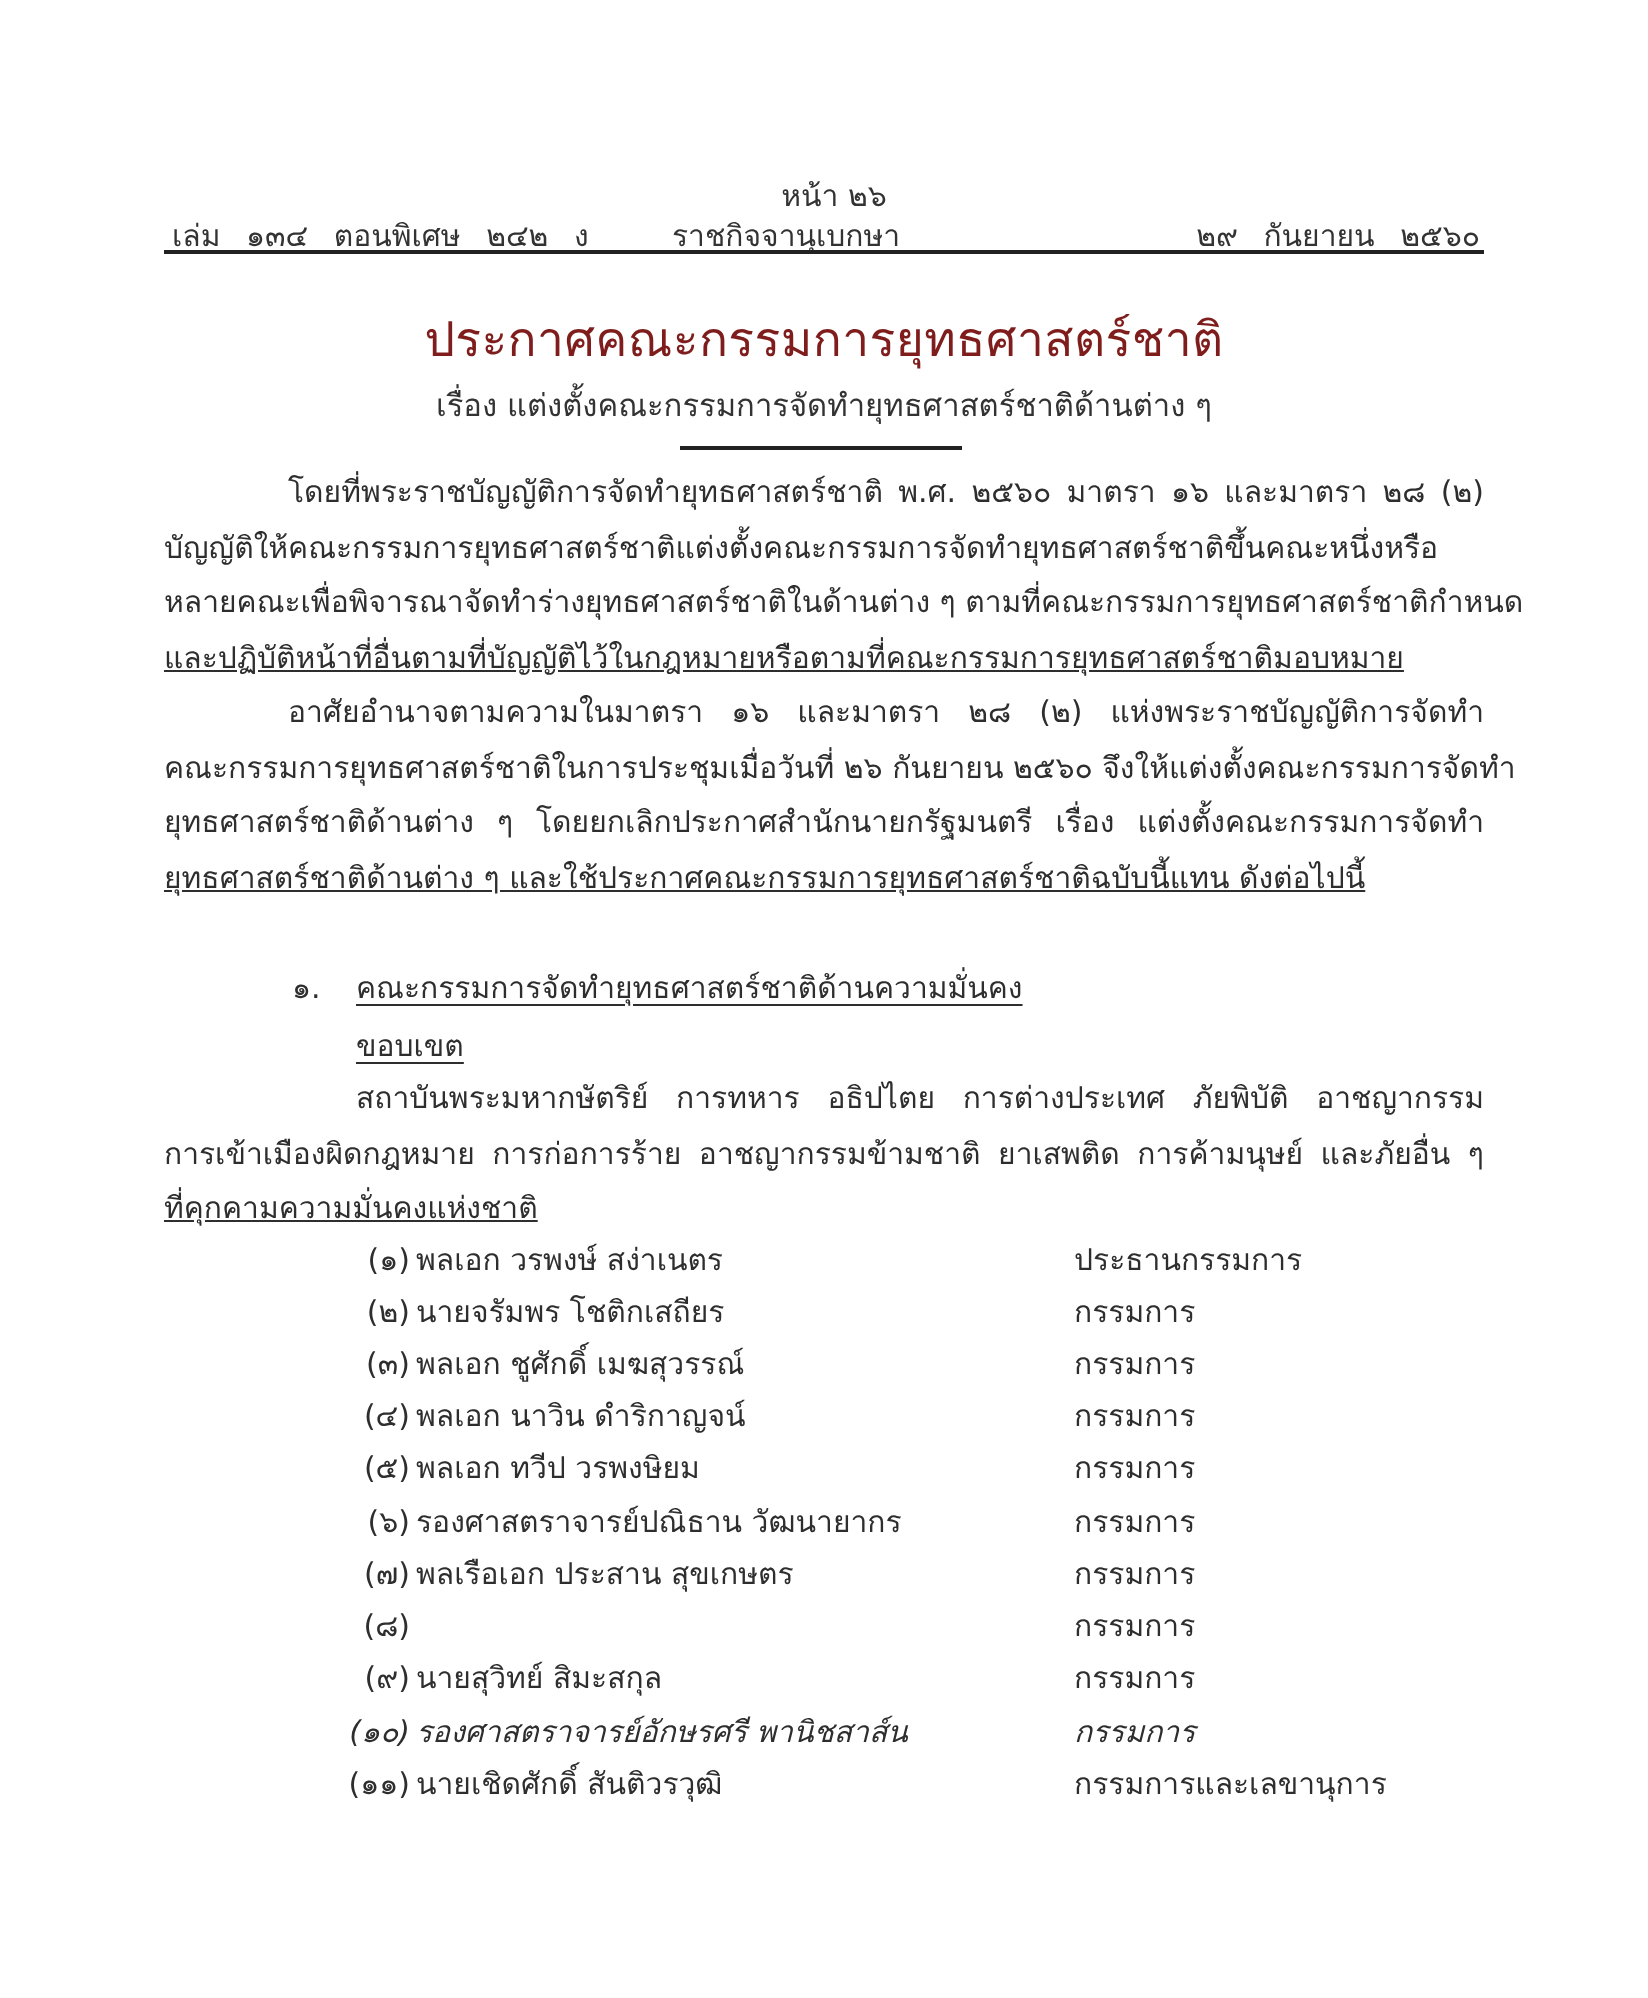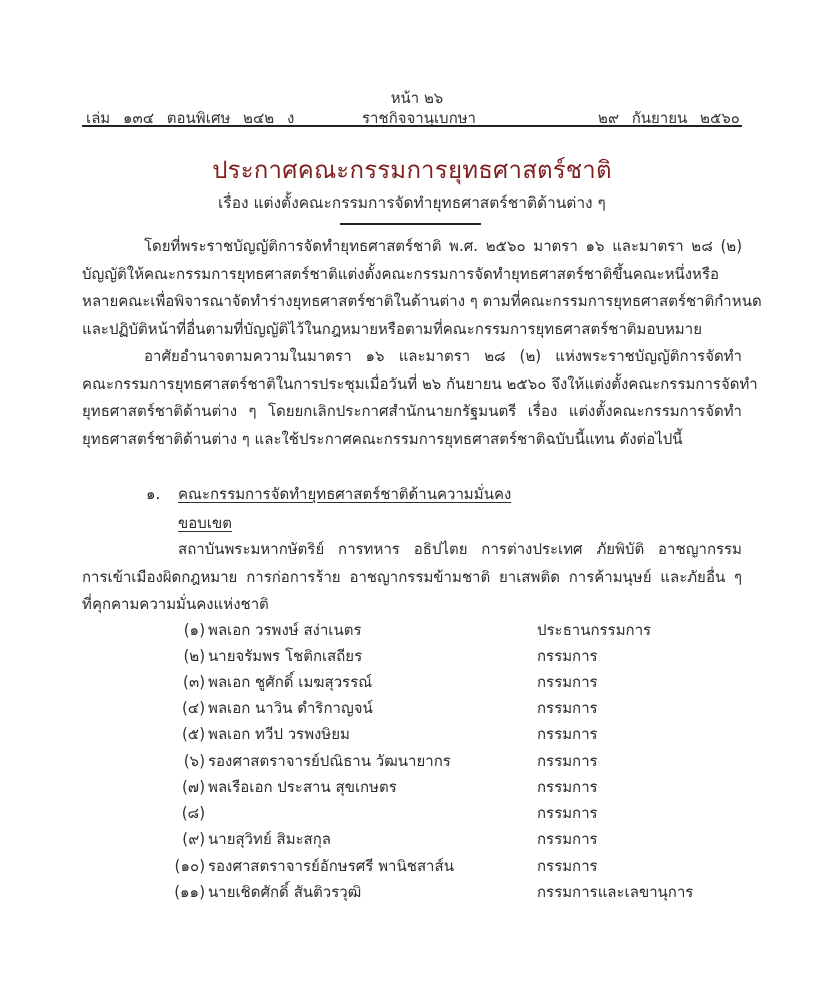--- a/index.html
+++ b/index.html
@@ -7,35 +7,35 @@
          font-family: "DejaVu Sans", "Liberation Sans", sans-serif; color: #2a2a2a; }
   .page { position: absolute; left: 0; top: 0; width: 824px; height: 999px; }
   .abs { position: absolute; white-space: nowrap; }
   .hdr { font-size: 15px; color: #333; }
   .rule { position: absolute; left: 82px; top: 125px; width: 660px; height: 2px; background: #222; }
   .title { position: absolute; left: 0; width: 824px; text-align: center; top: 150px; font-size: 24px; color: #7f1d1d; letter-spacing: 0.2px; }
   .subtitle { position: absolute; left: 0; width: 824px; text-align: center; top: 190px; font-size: 15.5px; color: #333; }
   .divider { position: absolute; left: 340px; top: 223px; width: 141px; height: 1.5px; background: #222; }
   .para { position: absolute; left: 82px; width: 660px; font-size: 15px; line-height: 27.5px; color: #2e2e2e; text-align: justify; }
   .ln { display: block; white-space: nowrap; text-align-last: justify; }
-  .ln.last { text-align-last: left; }
+  .ln.last { text-align-last: left; text-decoration: underline; }
   .u { text-decoration: underline; text-underline-offset: 3px; }
   .member { position: absolute; font-size: 15px; color: #2e2e2e; height: 26px; line-height: 26px; }
   .m-num { position: absolute; text-align: right; width: 50px; left: 155px; }
   .m-name { position: absolute; left: 208px; white-space: nowrap; }
   .m-role { position: absolute; left: 537px; white-space: nowrap; }
 </style>
 </head>
 <body>
 
 <div class="page">
 
   <div class="abs hdr" style="left:0; width:824px; text-align:center; top:86px; margin-left:5px;">หน้า ๒๖</div>
   <div class="abs hdr" style="left:86px; top:106px; word-spacing:8px;">เล่ม ๑๓๔ ตอนพิเศษ ๒๔๒ ง</div>
-  <div class="abs hdr" style="left:362px; top:106px;">ราชกิจจานุเบกษา</div>
+  <div class="abs hdr" style="left:336px; top:106px;">ราชกิจจานุเบกษา</div>
   <div class="abs hdr" style="right:84px; top:106px; word-spacing:8px;">๒๙ กันยายน ๒๕๖๐</div>
   <div class="rule"></div>
 
   <div class="title">ประกาศคณะกรรมการยุทธศาสตร์ชาติ</div>
   <div class="subtitle">เรื่อง แต่งตั้งคณะกรรมการจัดทำยุทธศาสตร์ชาติด้านต่าง ๆ</div>
   <div class="divider"></div>
 
   <div class="para" style="top:233px;">
     <span class="ln" style="padding-left:62px;">โดยที่พระราชบัญญัติการจัดทำยุทธศาสตร์ชาติ พ.ศ. ๒๕๖๐ มาตรา ๑๖ และมาตรา ๒๘ (๒)</span>
     <span class="ln">บัญญัติให้คณะกรรมการยุทธศาสตร์ชาติแต่งตั้งคณะกรรมการจัดทำยุทธศาสตร์ชาติขึ้นคณะหนึ่งหรือ</span>
@@ -98,21 +98,21 @@
     </div>
     <div class="member" style="top:800px; left:0; width:824px;">
       <span class="m-num">(๘)</span>
       <span class="m-role">กรรมการ</span>
     </div>
     <div class="member" style="top:826px; left:0; width:824px;">
       <span class="m-num">(๙)</span>
       <span class="m-name">นายสุวิทย์ สิมะสกุล</span>
       <span class="m-role">กรรมการ</span>
     </div>
-    <div class="member" style="top:853px; left:0; width:824px;">
+    <div class="member" style="top:853px; left:0; width:824px;font-style:italic;">
       <span class="m-num">(๑๐)</span>
       <span class="m-name">รองศาสตราจารย์อักษรศรี พานิชสาส์น</span>
       <span class="m-role">กรรมการ</span>
     </div>
     <div class="member" style="top:879px; left:0; width:824px;">
       <span class="m-num">(๑๑)</span>
       <span class="m-name">นายเชิดศักดิ์ สันติวรวุฒิ</span>
       <span class="m-role">กรรมการและเลขานุการ</span>
     </div>
   </div>

